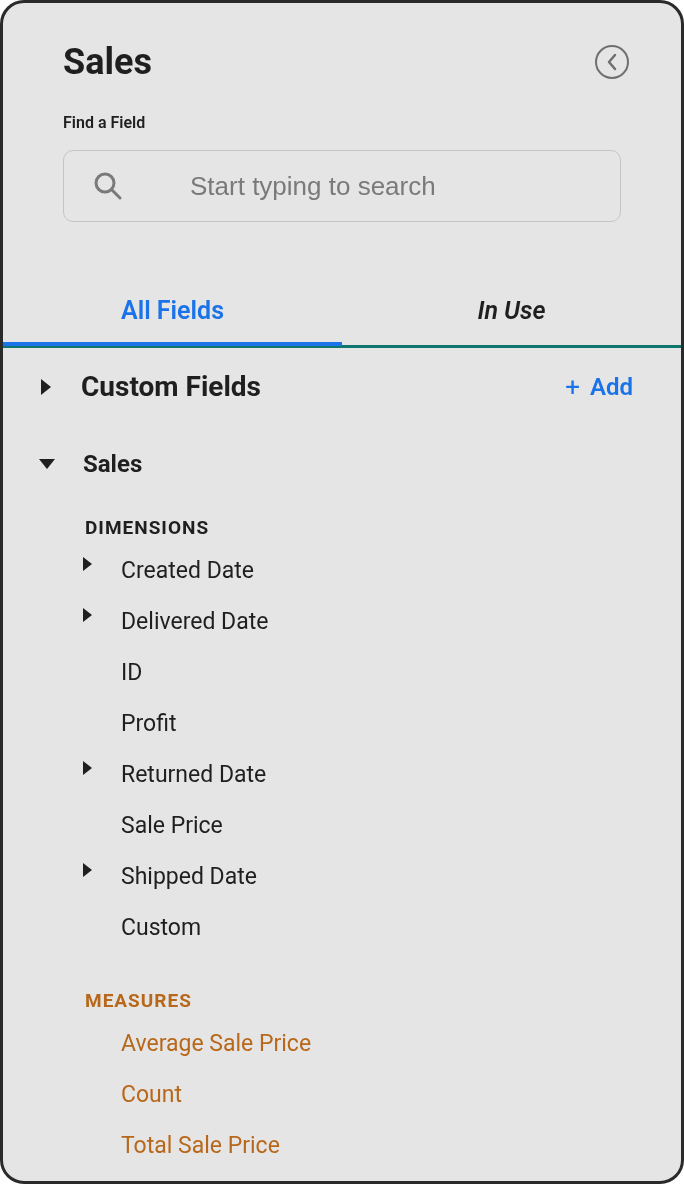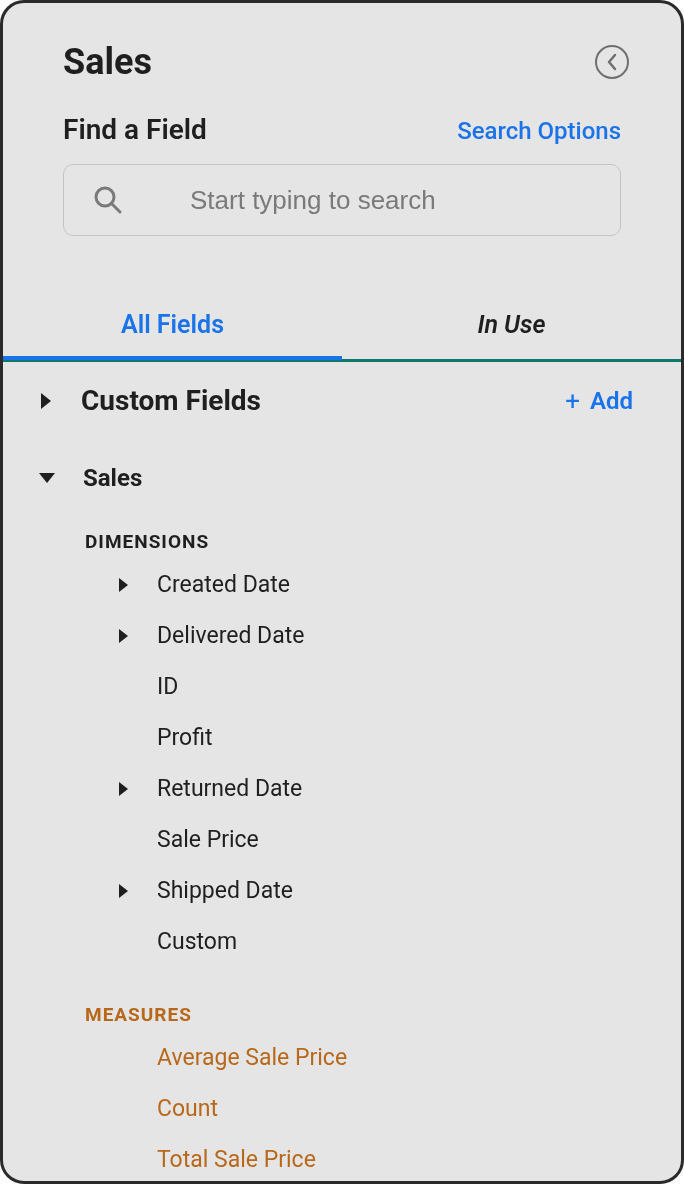--- a/index.html
+++ b/index.html
@@ -51,21 +51,21 @@
     .search-section {
       padding: 10px 60px 0 60px;
     }
     .search-header {
       display: flex;
       justify-content: space-between;
       align-items: baseline;
       margin-bottom: 18px;
     }
     .find-label {
-      font-size: 28px;
+      font-size: 16px;
       font-weight: 600;
       color: #1f1f1f;
     }
     .search-options {
       font-size: 24px;
       font-weight: 500;
       color: #1a73e8;
       cursor: pointer;
     }
     .search-box {
@@ -188,22 +188,21 @@
       font-weight: 700;
       letter-spacing: 1px;
       color: #1f1f1f;
     }
     .group-header.measures {
       color: #b8681a;
       padding-top: 36px;
     }
     .field-row {
       display: flex;
-      align-items: center;
-      padding: 12px 0 12px 116px;
+      padding: 12px 0 12px 80px;
       min-height: 48px;
     }
     .field-caret {
       width: 0;
       height: 0;
       border-top: 7px solid transparent;
       border-bottom: 7px solid transparent;
       border-left: 9px solid #1f1f1f;
     }
     .field-caret-spacer {
@@ -229,21 +228,20 @@
     <div class="collapse-btn">
       <svg viewBox="0 0 12 18">
         <path d="M9 2 L3 9 L9 16" stroke="#6f6f6f" stroke-width="2.5" fill="none" stroke-linecap="round" stroke-linejoin="round"></path>
       </svg>
     </div>
   </div>
 
   <div class="search-section">
     <div class="search-header">
       <div class="find-label">Find a Field</div>
-      <div class="search-options">Search Options</div>
     </div>
     <div class="search-box">
       <svg viewBox="0 0 32 32">
         <circle cx="13" cy="13" r="9" stroke="#7a7a7a" stroke-width="3" fill="none"></circle>
         <line x1="20" y1="20" x2="28" y2="28" stroke="#7a7a7a" stroke-width="3" stroke-linecap="round"></line>
       </svg>
       <input class="search-input" type="text" placeholder="Start typing to search" style="">
     </div>
   </div>
 

